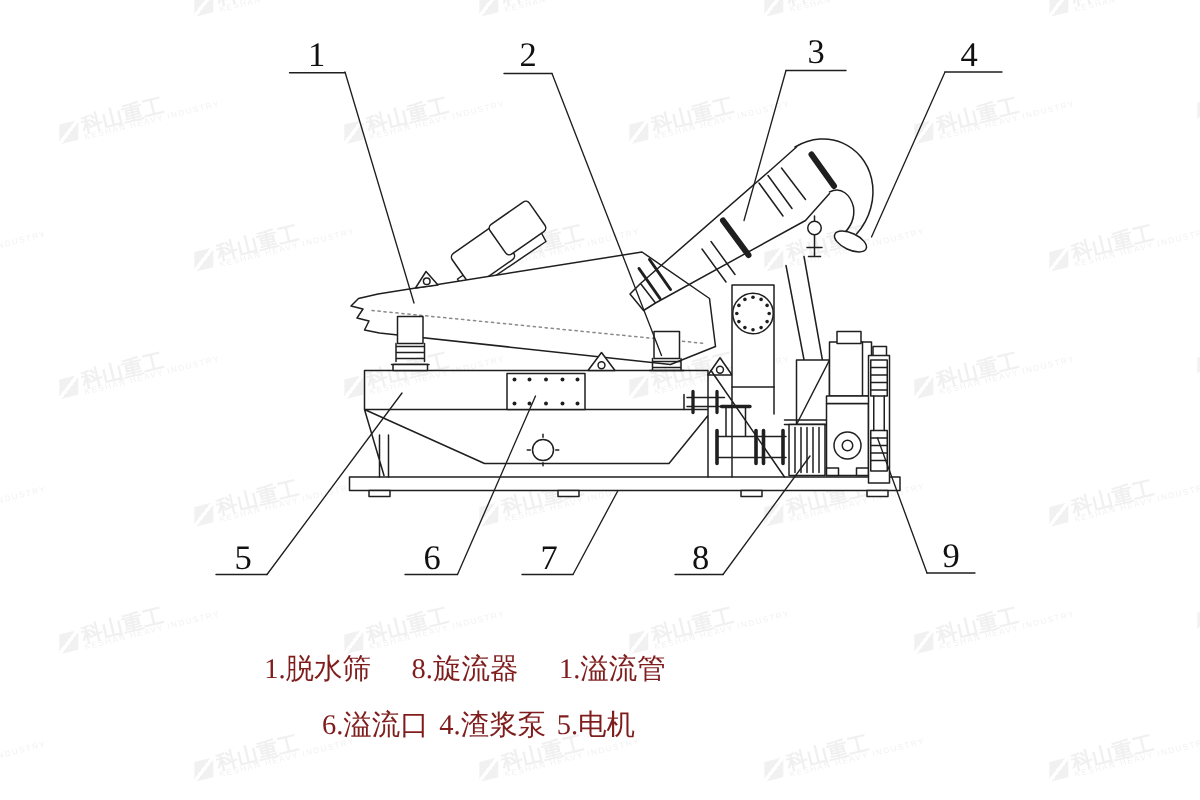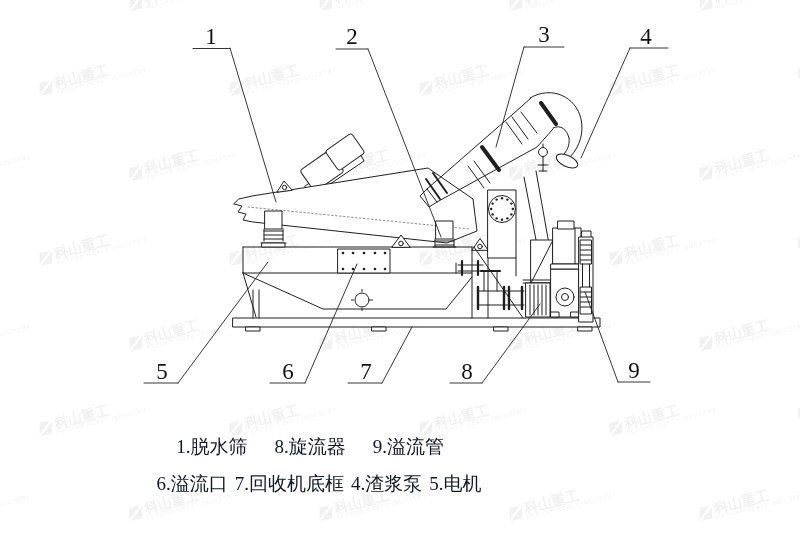--- a/index.html
+++ b/index.html
@@ -8,21 +8,21 @@
   
   .wm{position:absolute;display:flex;align-items:center;gap:3px;opacity:0.11;
       transform:rotate(-14deg);pointer-events:none;white-space:nowrap;}
   .wm .ico{width:13px;height:13px;background:linear-gradient(135deg,#8a8a8a 42%,#ffffff 42%,#ffffff 56%,#8a8a8a 56%);
       transform:skewX(-14deg);flex:0 0 auto;}
   .wm .txt{display:flex;flex-direction:column;line-height:1;}
   .wm .brand{font-family:"Liberation Sans","DejaVu Sans",sans-serif;font-weight:bold;font-size:14px;color:#7d7d7d;}
   .wm .tag{font-family:"Liberation Sans","DejaVu Sans",sans-serif;font-size:5.5px;letter-spacing:1px;color:#7d7d7d;}
   svg{position:absolute;left:0;top:0;}
   
-  .caption{position:absolute;left:0;top:437px;width:648px;color:#0f172a;}
+  .caption{position:absolute;left:0;top:437px;width:648px;color:#7f1d1d;}
   .cap-row{display:flex;justify-content:center;align-items:baseline;font-size:19px;line-height:1;}
   .cap-row.first{gap:27px;transform:translateX(-14px);}
   .cap-row.second{gap:7px;margin-top:18px;transform:translateX(-5px);}
   .cap-item{white-space:pre;}
 </style>
 </head>
 <body>
 
 <div id="stage">
 
@@ -416,22 +416,21 @@
       <text x="366" y="379">7</text>
       <text x="467" y="379">8</text>
       <text x="634" y="378">9</text>
     </g>
   </svg>
 
   <div class="caption">
     <div class="cap-row first">
       <span class="cap-item">1.脱水筛</span>
       <span class="cap-item">8.旋流器</span>
-      <span class="cap-item">9.溢流管</span>
+      <span class="cap-item">1.溢流管</span>
     </div>
     <div class="cap-row second">
       <span class="cap-item">6.溢流口</span>
-      <span class="cap-item">7.回收机底框</span>
       <span class="cap-item">4.渣浆泵</span>
       <span class="cap-item">5.电机</span>
     </div>
   </div>
 </div>
 
 </body></html>

